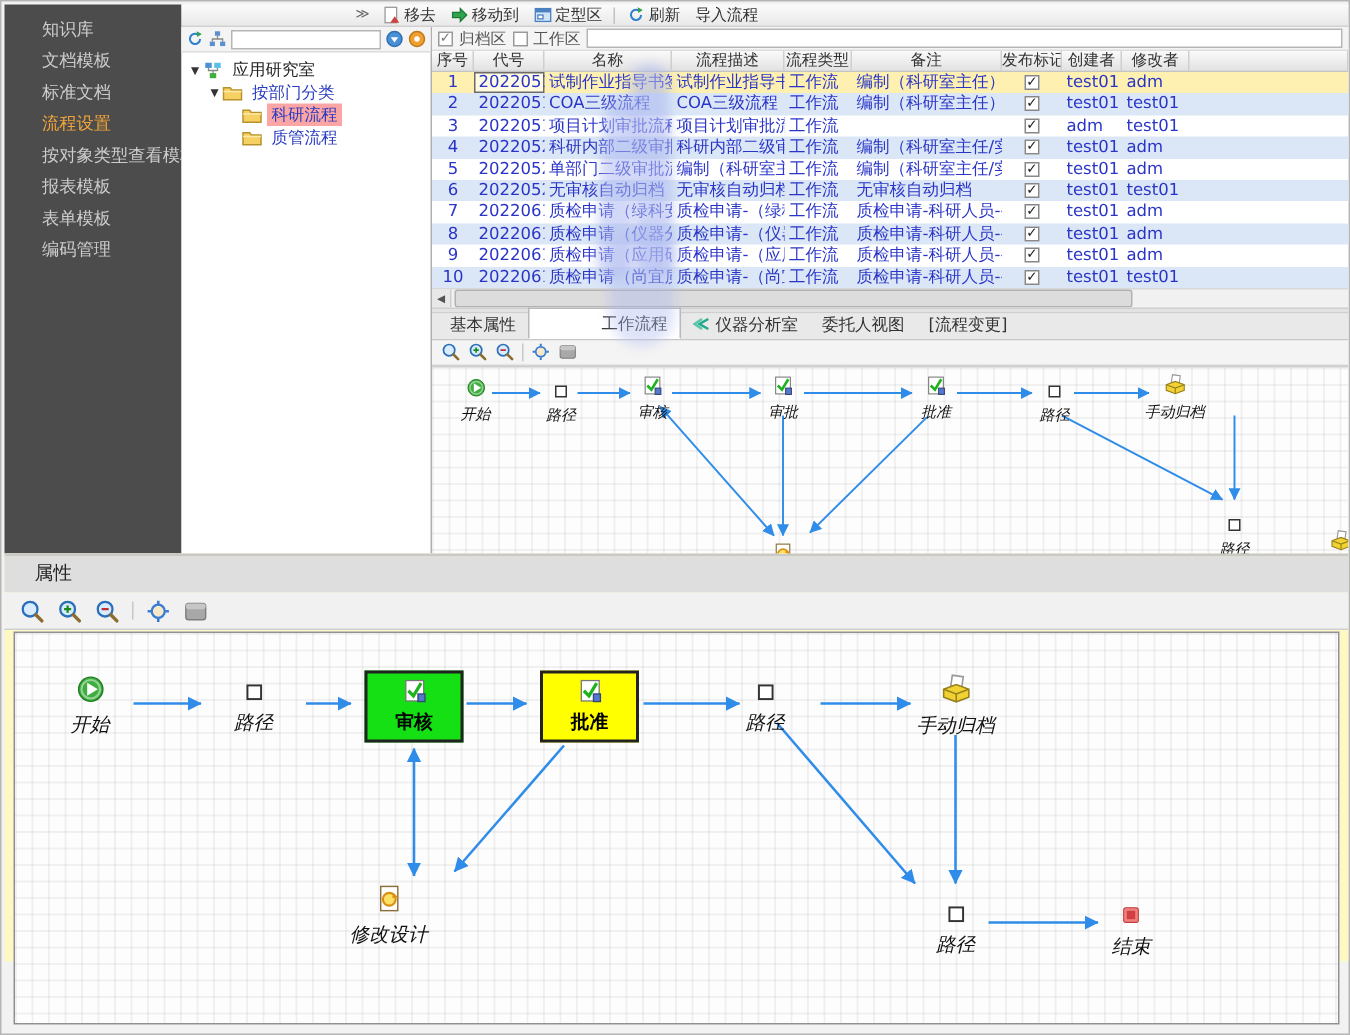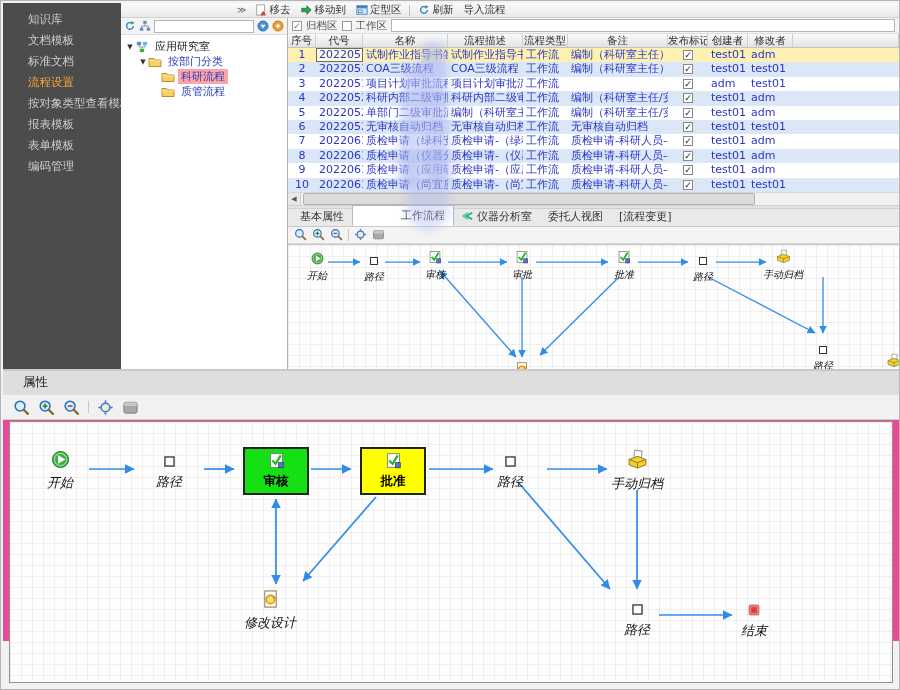--- a/index.html
+++ b/index.html
@@ -99,21 +99,21 @@
   .fnode .ficon { display:block; }
   .fnode .flabel { font-size:13px; color:#111; white-space:nowrap; margin-top:1px;font-style:italic; }
   .fnode.mini .flabel { font-size:10px; margin-top:0; }
   .fbox { width:66px; height:48px; border:2px solid #222; display:flex; flex-direction:column;
           align-items:center; justify-content:center; transform:translateX(-50%); position:absolute;
           cursor:pointer; z-index:2; }
   .fbox .flabel { font-size:12.5px; font-weight:bold; color:#000; }
 
   
   .bottom { position:absolute; left:2px; top:368px; width:896px; height:272px;
-            background:#ec4899; border-top:2px solid #c9c9c9; }
+            background:#fef9c3; border-top:2px solid #c9c9c9; }
   .bottom-tabbar { height:24px; display:flex; align-items:flex-end; padding-left:6px;
                    background:#dedede; font-size:12.5px; }
   .btab { padding:3px 14px 4px; color:#222; cursor:pointer; border-radius:3px 3px 0 0; }
   .btab.active { background:#f6f6f6; border:1px solid #b5b5b5; border-bottom:none; }
   .bottom-toolbar { height:25px; background:#f1f1f1; border-bottom:1px solid #d0d0d0;
                     display:flex; align-items:center; gap:8px; padding-left:10px; }
   .bottom-toolbar svg { width:17px; height:17px; cursor:pointer; }
   .main-canvas { margin:1px 6px 0; height:262px; border:1px solid #909090; }
 
   
@@ -651,21 +651,21 @@
           <span class="flabel">路径</span>
         </div>
         <div class="fnode" style="left: 627px; top: 27px;">
           <span class="ficon"><svg viewBox="0 0 20 20" width="21" height="21">
               <rect x="7" y="1.5" width="7" height="7" fill="#fff" stroke="#999" transform="rotate(8 10 5)"></rect>
               <path d="M2,10 L10,7 L18,10 L18,15 L10,18 L2,15 Z" fill="#f2d233" stroke="#96801d"></path>
               <path d="M2,10 L10,13 L18,10 M10,13 L10,18" fill="none" stroke="#96801d"></path>
             </svg></span>
           <span class="flabel">手动归档</span>
         </div>
-        <div class="fnode" style="left: 260px; top: 168px;">
+        <div class="fnode" style="left: 249px; top: 168px;">
           <span class="ficon"><svg viewBox="0 0 20 20" width="19" height="19">
               <rect x="4" y="1" width="12" height="17" fill="#fff" stroke="#8a6d3b"></rect>
               <circle cx="10" cy="10" r="4.5" fill="#ffe066" stroke="#d89010" stroke-width="1.5"></circle>
               <polygon points="13,5.5 16.5,9 12,9" fill="#d89010"></polygon>
             </svg></span>
           <span class="flabel">修改设计</span>
         </div>
         <div class="fnode" style="left: 627px; top: 179px;">
           <span class="ficon"><svg viewBox="0 0 20 20" width="13" height="13">
               <rect x="3" y="3" width="14" height="14" fill="#fff" stroke="#333" stroke-width="2"></rect>

